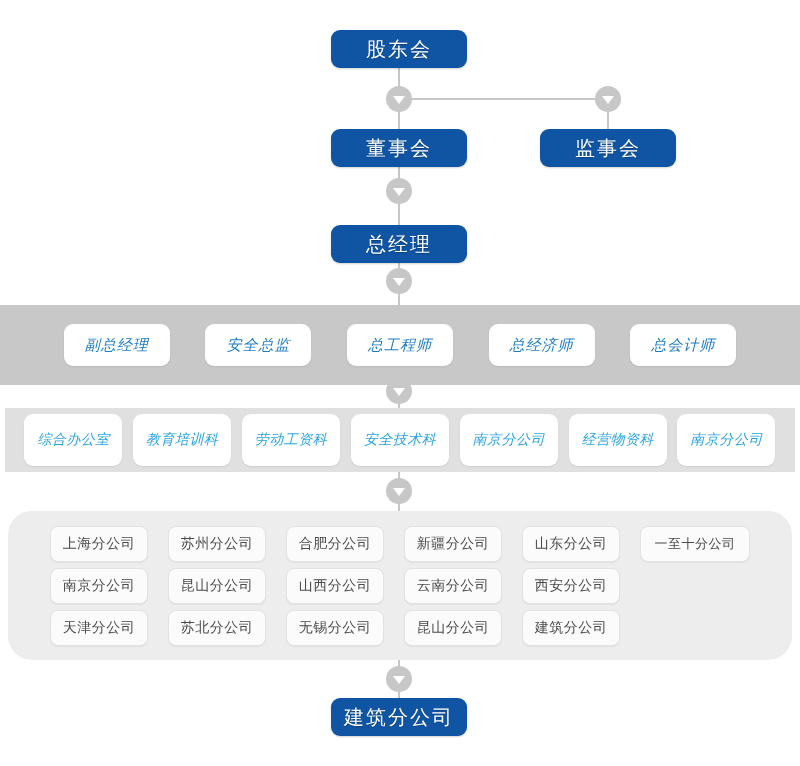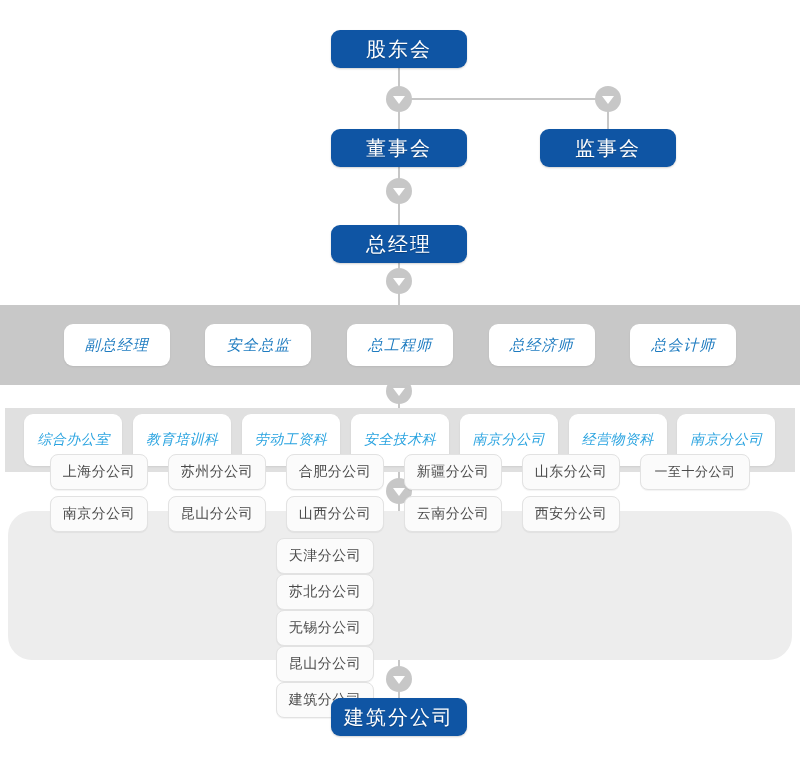--- a/index.html
+++ b/index.html
@@ -270,21 +270,21 @@
         <span>山西分公司</span>
       </div>
       <div class="pill-branch">
         <span>云南分公司</span>
       </div>
       <div class="pill-branch">
         <span>西安分公司</span>
       </div>
     </div>
 
-    <div class="branch-row" style="padding-right:130px;flex-direction:column;">
+    <div class="branch-row" style="padding-right:130px;">
       <div class="pill-branch">
         <span>天津分公司</span>
       </div>
       <div class="pill-branch">
         <span>苏北分公司</span>
       </div>
       <div class="pill-branch">
         <span>无锡分公司</span>
       </div>
       <div class="pill-branch">

